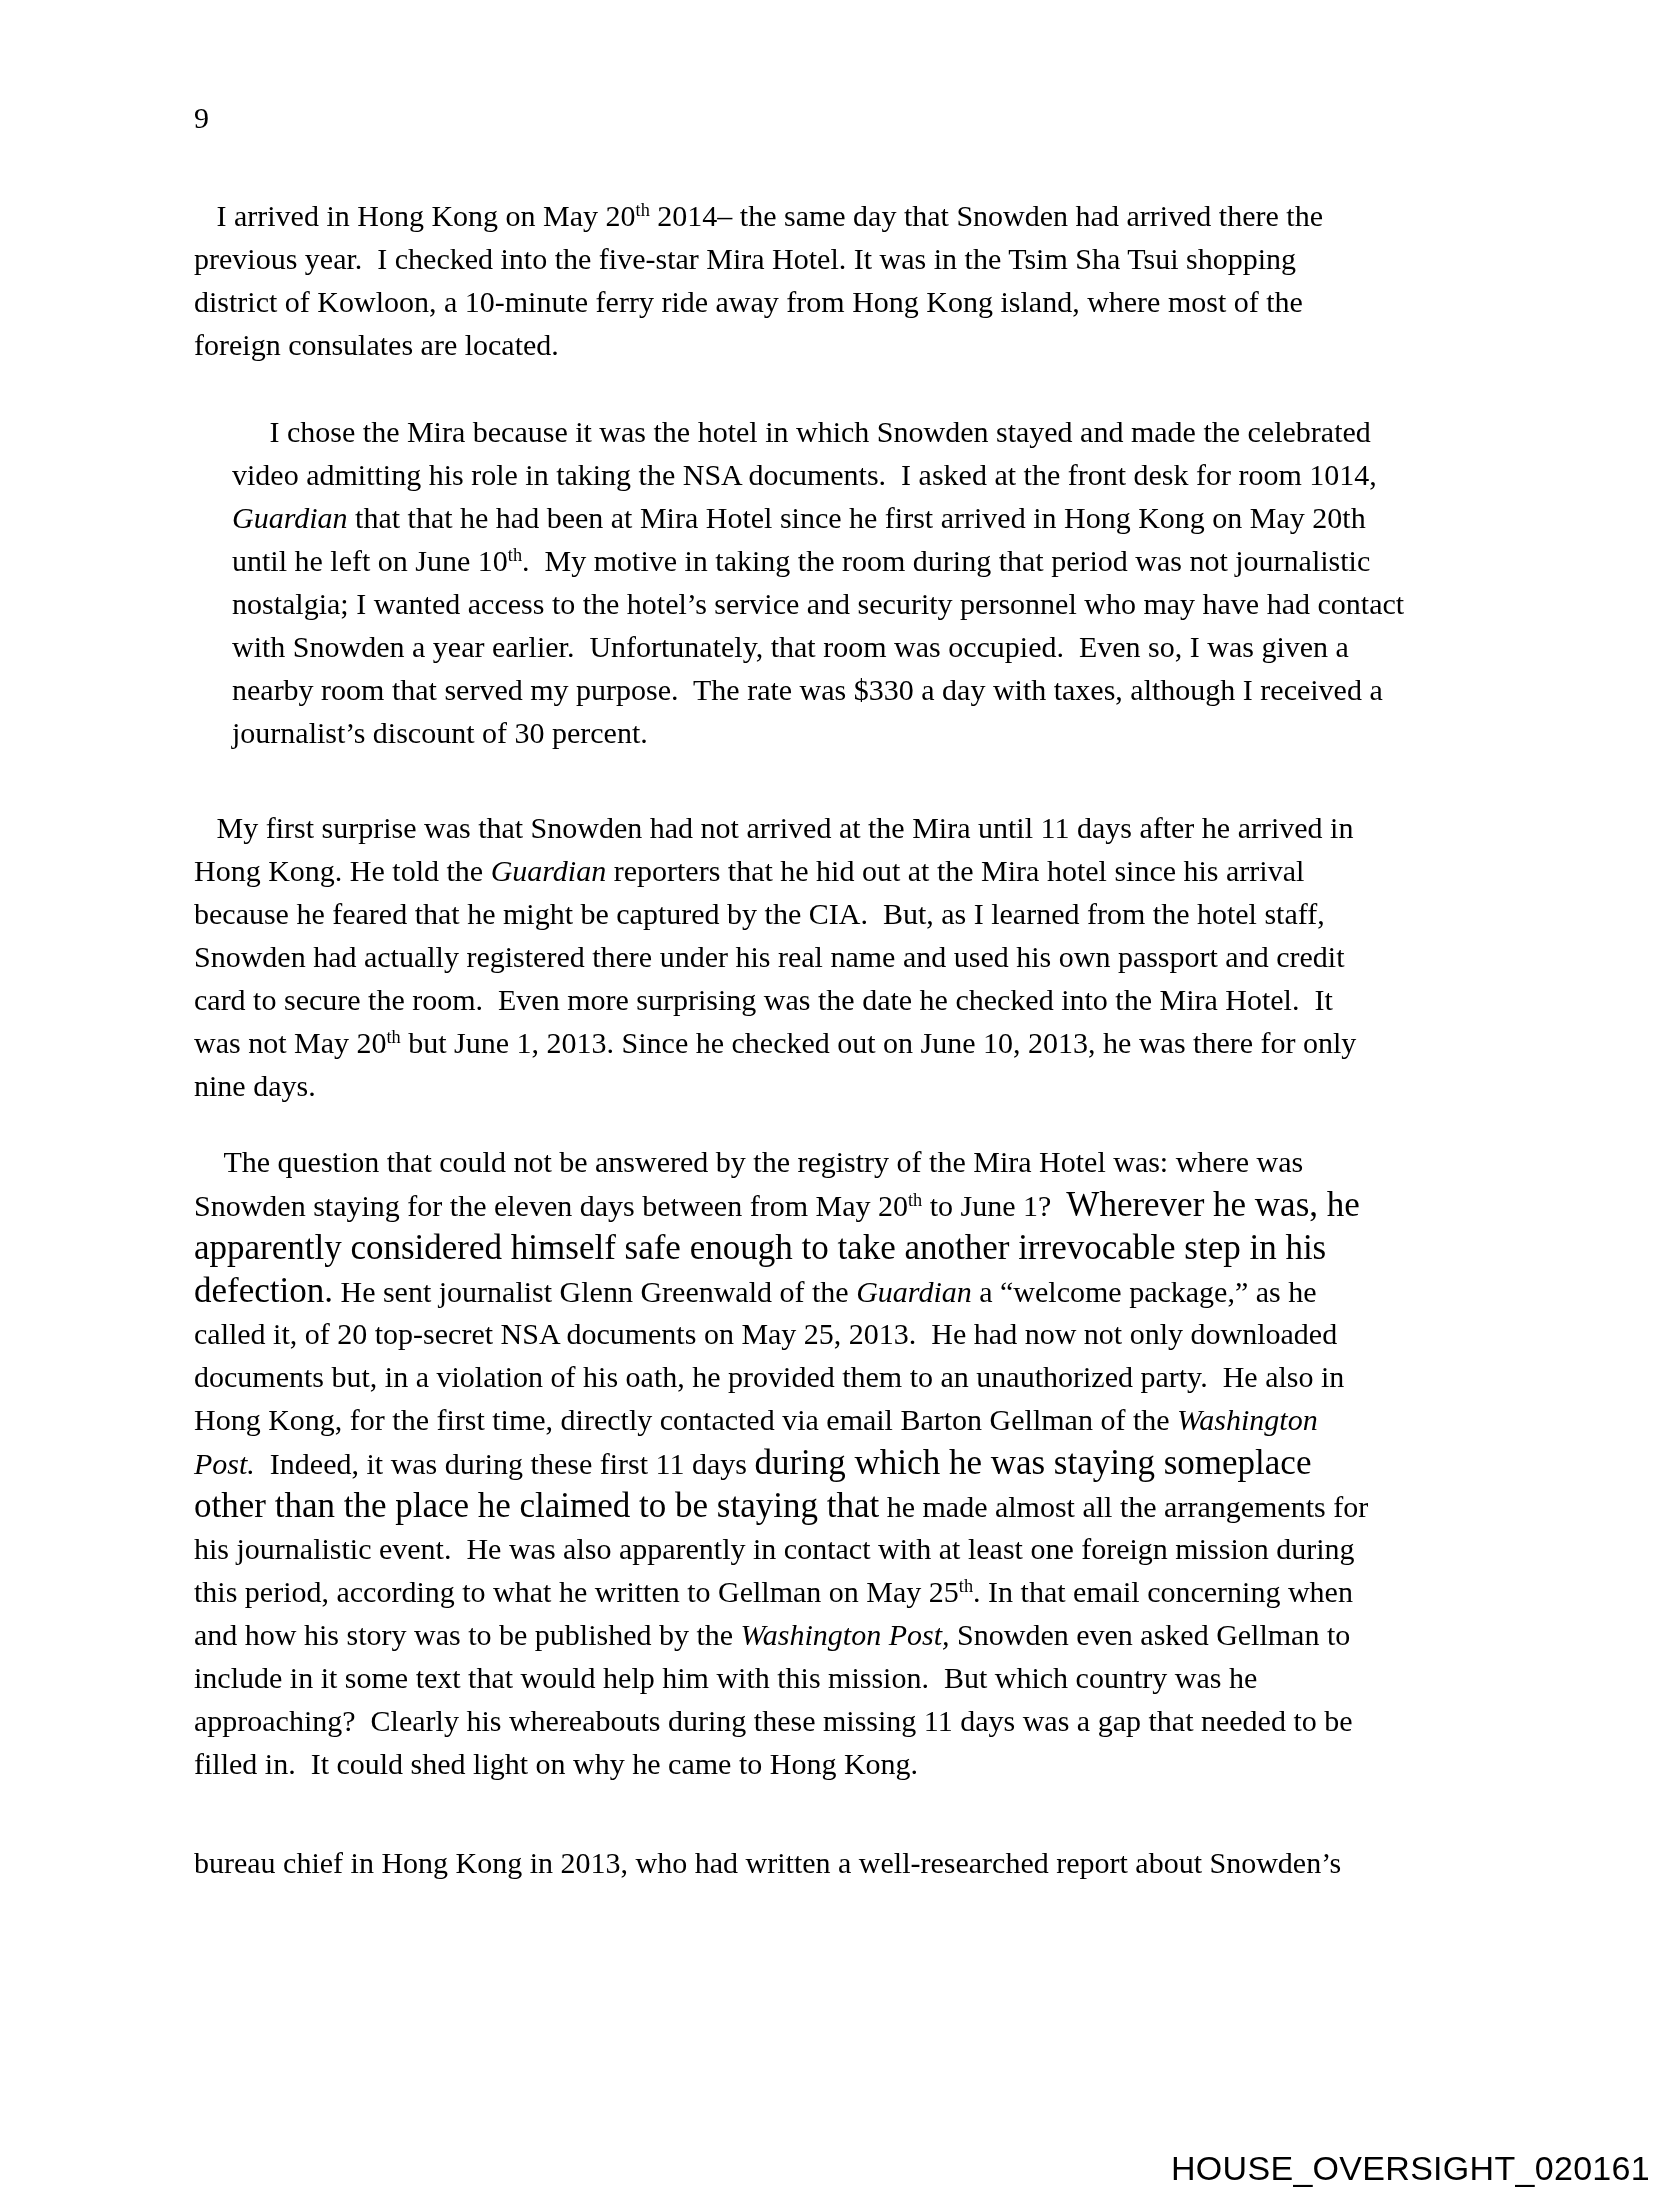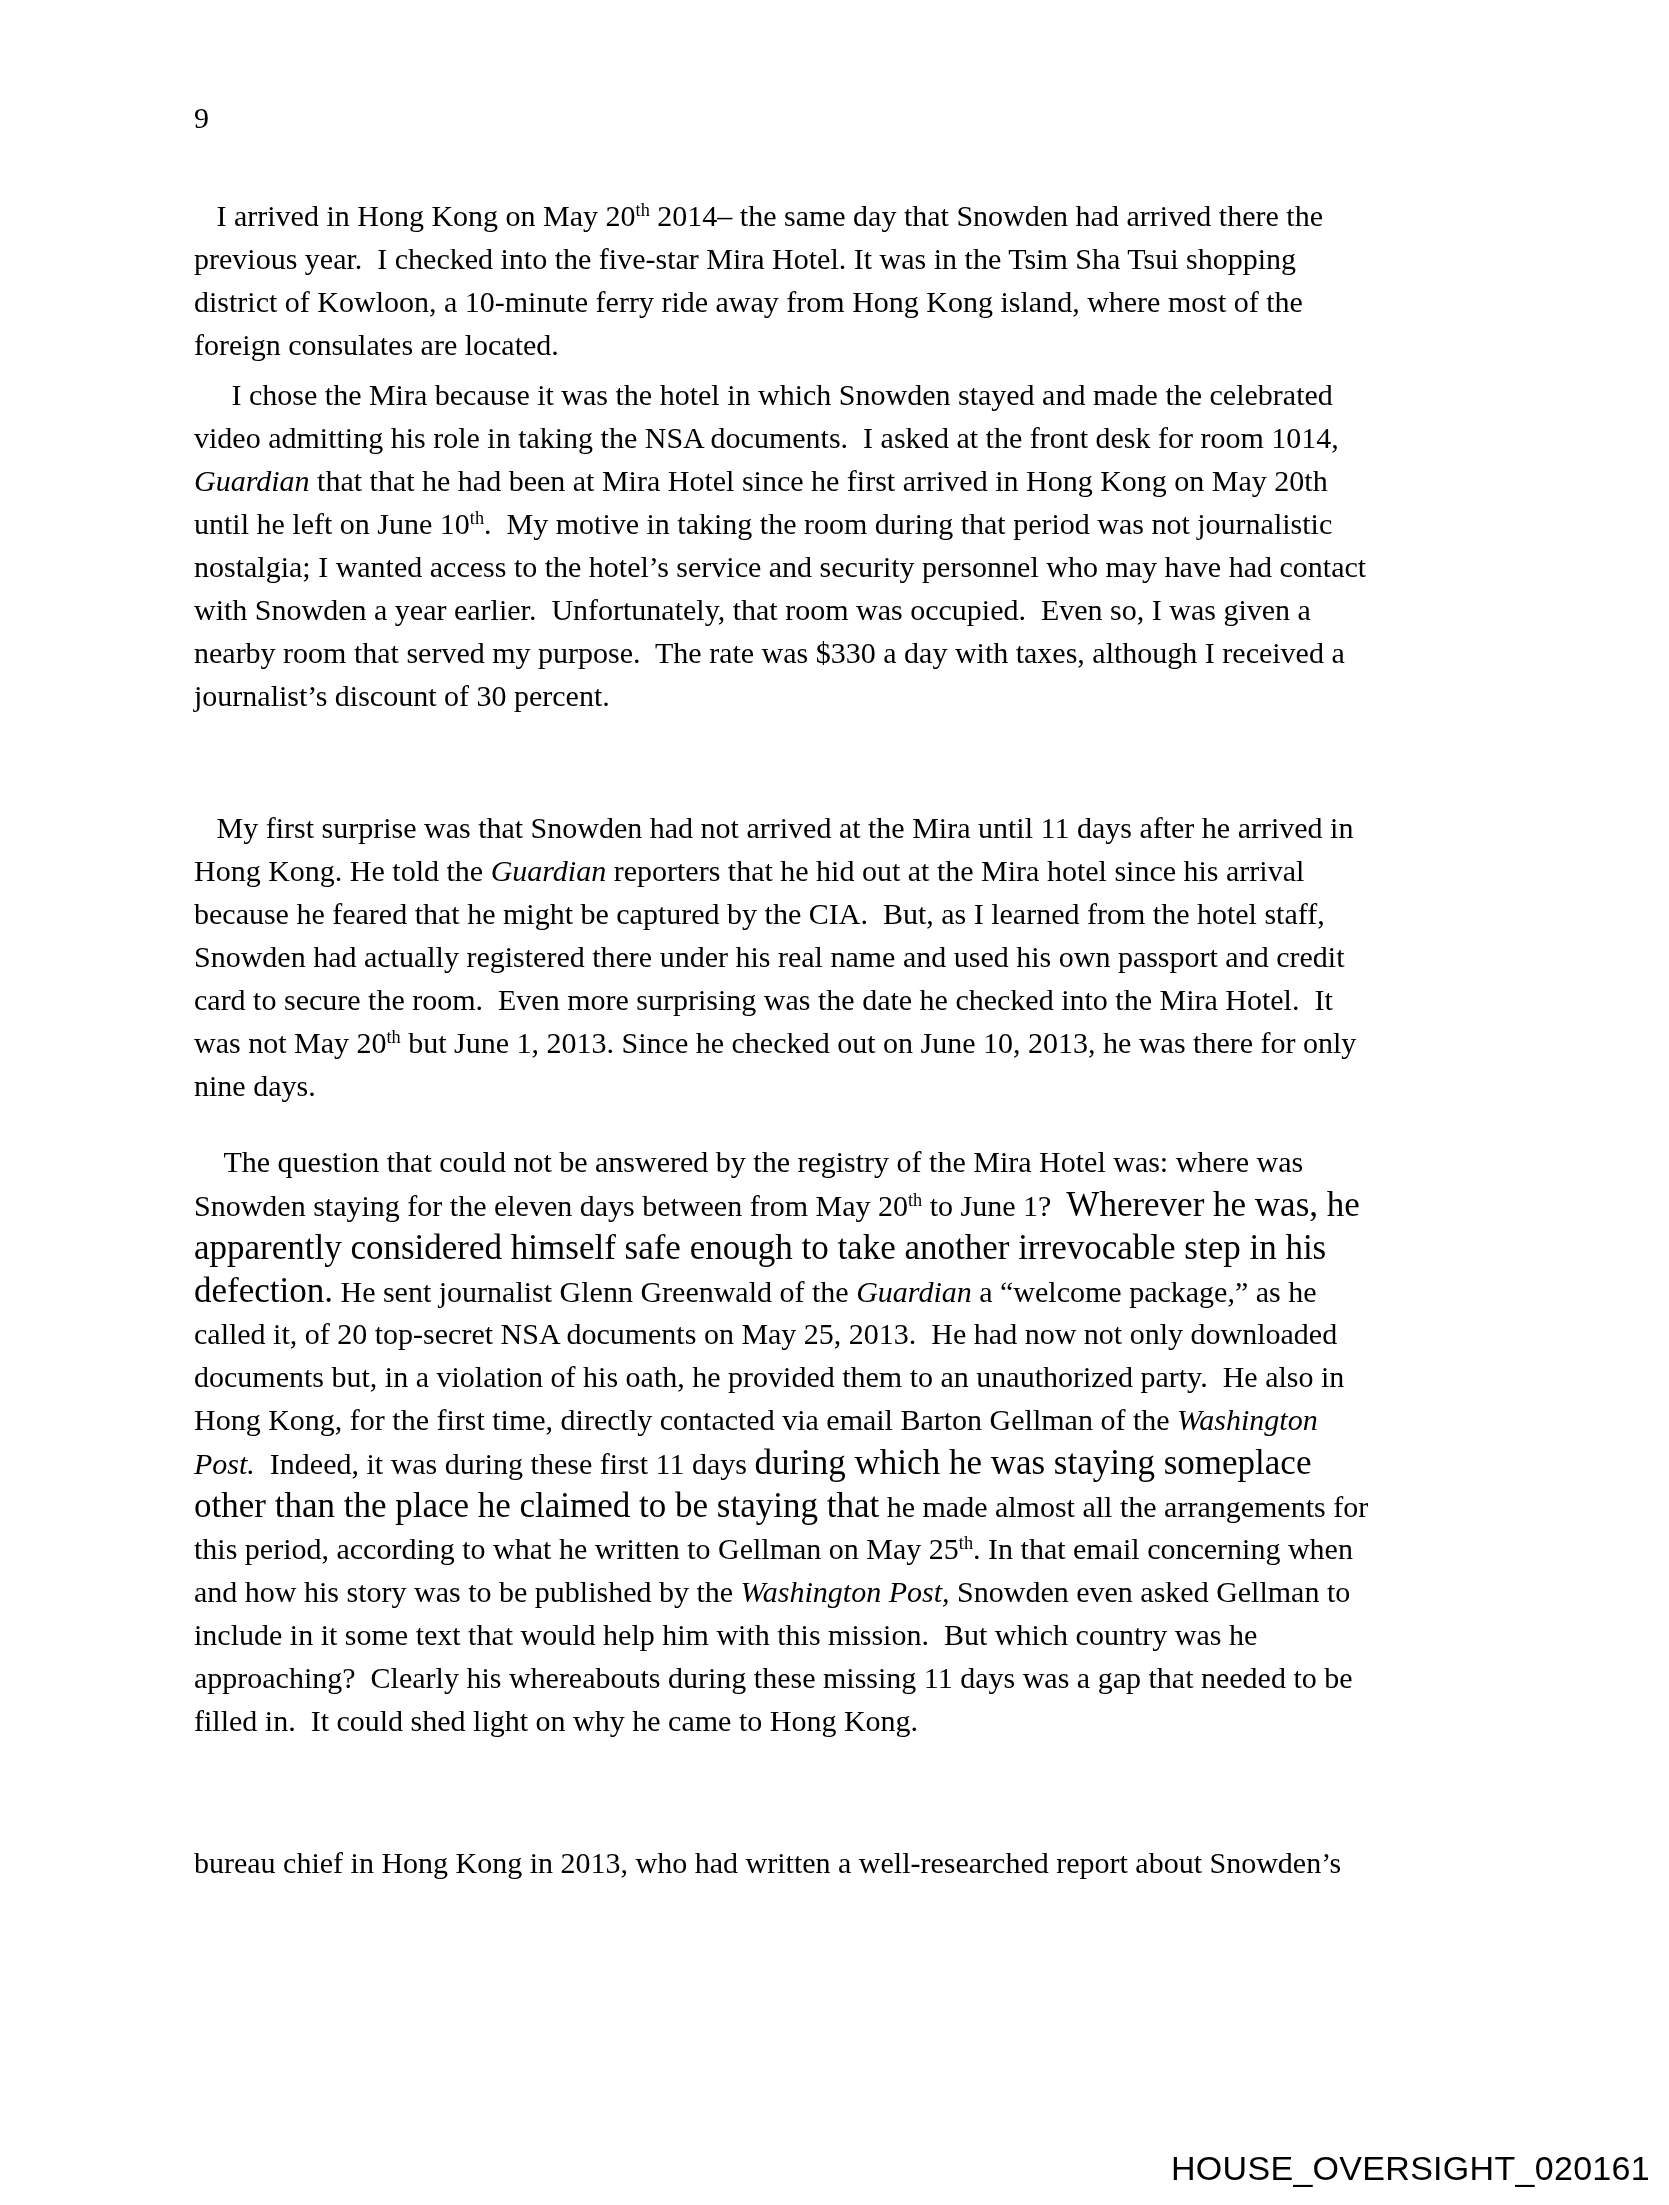--- a/index.html
+++ b/index.html
@@ -20,21 +20,21 @@
 
 <div class="page-number">9</div>
 
 <div id="body-text">
     <div class="para" style="top: 194px;">
       <span class="line"><span class="run" style="white-space: pre;">   I arrived in Hong Kong on May 20</span><span class="run sup" style="white-space: pre;">th</span><span class="run" style="white-space: pre;"> 2014– the same day that Snowden had arrived there the</span></span>
       <span class="line"><span class="run" style="white-space: pre;">previous year.  I checked into the five-star Mira Hotel. It was in the Tsim Sha Tsui shopping</span></span>
       <span class="line"><span class="run" style="white-space: pre;">district of Kowloon, a 10-minute ferry ride away from Hong Kong island, where most of the</span></span>
       <span class="line"><span class="run" style="white-space: pre;">foreign consulates are located.</span></span>
     </div>
-    <div class="para" style="top: 373px;">
+    <div class="para" style="top: 410px; margin-left: 38px;">
       <span class="line"><span class="run" style="white-space: pre;">     I chose the Mira because it was the hotel in which Snowden stayed and made the celebrated</span></span>
       <span class="line"><span class="run" style="white-space: pre;">video admitting his role in taking the NSA documents.  I asked at the front desk for room 1014,</span></span>
       <span class="line"><span class="run i" style="white-space: pre;">Guardian</span><span class="run" style="white-space: pre;"> that that he had been at Mira Hotel since he first arrived in Hong Kong on May 20th</span></span>
       <span class="line"><span class="run" style="white-space: pre;">until he left on June 10</span><span class="run sup" style="white-space: pre;">th</span><span class="run" style="white-space: pre;">.  My motive in taking the room during that period was not journalistic</span></span>
       <span class="line"><span class="run" style="white-space: pre;">nostalgia; I wanted access to the hotel’s service and security personnel who may have had contact</span></span>
       <span class="line"><span class="run" style="white-space: pre;">with Snowden a year earlier.  Unfortunately, that room was occupied.  Even so, I was given a</span></span>
       <span class="line"><span class="run" style="white-space: pre;">nearby room that served my purpose.  The rate was $330 a day with taxes, although I received a</span></span>
       <span class="line"><span class="run" style="white-space: pre;">journalist’s discount of 30 percent.</span></span>
     </div>
     <div class="para" style="top: 806px;">
@@ -49,20 +49,21 @@
     <div class="para" style="top: 1140px;">
       <span class="line"><span class="run" style="white-space: pre;">    The question that could not be answered by the registry of the Mira Hotel was: where was</span></span>
       <span class="line"><span class="run" style="white-space: pre;">Snowden staying for the eleven days between from May 20</span><span class="run sup" style="white-space: pre;">th</span><span class="run" style="white-space: pre;"> to June 1?  </span><span class="run lg" style="white-space: pre;">Wherever he was, he</span></span>
       <span class="line"><span class="run lg" style="white-space: pre;">apparently considered himself safe enough to take another irrevocable step in his</span></span>
       <span class="line"><span class="run lg" style="white-space: pre;">defection.</span><span class="run" style="white-space: pre;"> He sent journalist Glenn Greenwald of the </span><span class="run i" style="white-space: pre;">Guardian</span><span class="run" style="white-space: pre;"> a “welcome package,” as he</span></span>
       <span class="line"><span class="run" style="white-space: pre;">called it, of 20 top-secret NSA documents on May 25, 2013.  He had now not only downloaded</span></span>
       <span class="line"><span class="run" style="white-space: pre;">documents but, in a violation of his oath, he provided them to an unauthorized party.  He also in</span></span>
       <span class="line"><span class="run" style="white-space: pre;">Hong Kong, for the first time, directly contacted via email Barton Gellman of the </span><span class="run i" style="white-space: pre;">Washington</span></span>
       <span class="line"><span class="run i" style="white-space: pre;">Post.</span><span class="run" style="white-space: pre;">  Indeed, it was during these first 11 days </span><span class="run lg" style="white-space: pre;">during which he was staying someplace</span></span>
       <span class="line"><span class="run lg" style="white-space: pre;">other than the place he claimed to be staying that</span><span class="run" style="white-space: pre; margin-top: 16px;"> he made almost all the arrangements for</span></span>
+      <span class="line"><span class="run" style="white-space: pre;">his journalistic event.  He was also apparently in contact with at least one foreign mission during</span></span>
       <span class="line"><span class="run" style="white-space: pre; margin-top: 11px;">this period, according to what he written to Gellman on May 25</span><span class="run sup" style="white-space: pre;">th</span><span class="run" style="white-space: pre;">. In that email concerning when</span></span>
       <span class="line"><span class="run" style="white-space: pre;">and how his story was to be published by the </span><span class="run i" style="white-space: pre;">Washington Post,</span><span class="run" style="white-space: pre;"> Snowden even asked Gellman to</span></span>
       <span class="line"><span class="run" style="white-space: pre;">include in it some text that would help him with this mission.  But which country was he</span></span>
       <span class="line"><span class="run" style="white-space: pre;">approaching?  Clearly his whereabouts during these missing 11 days was a gap that needed to be</span></span>
       <span class="line"><span class="run" style="white-space: pre;">filled in.  It could shed light on why he came to Hong Kong.</span></span>
     </div>
     <div class="para" style="top: 1841px;">
       <span class="line"><span class="run" style="white-space: pre;">bureau chief in Hong Kong in 2013, who had written a well-researched report about Snowden’s</span></span>
     </div>
   </div>

